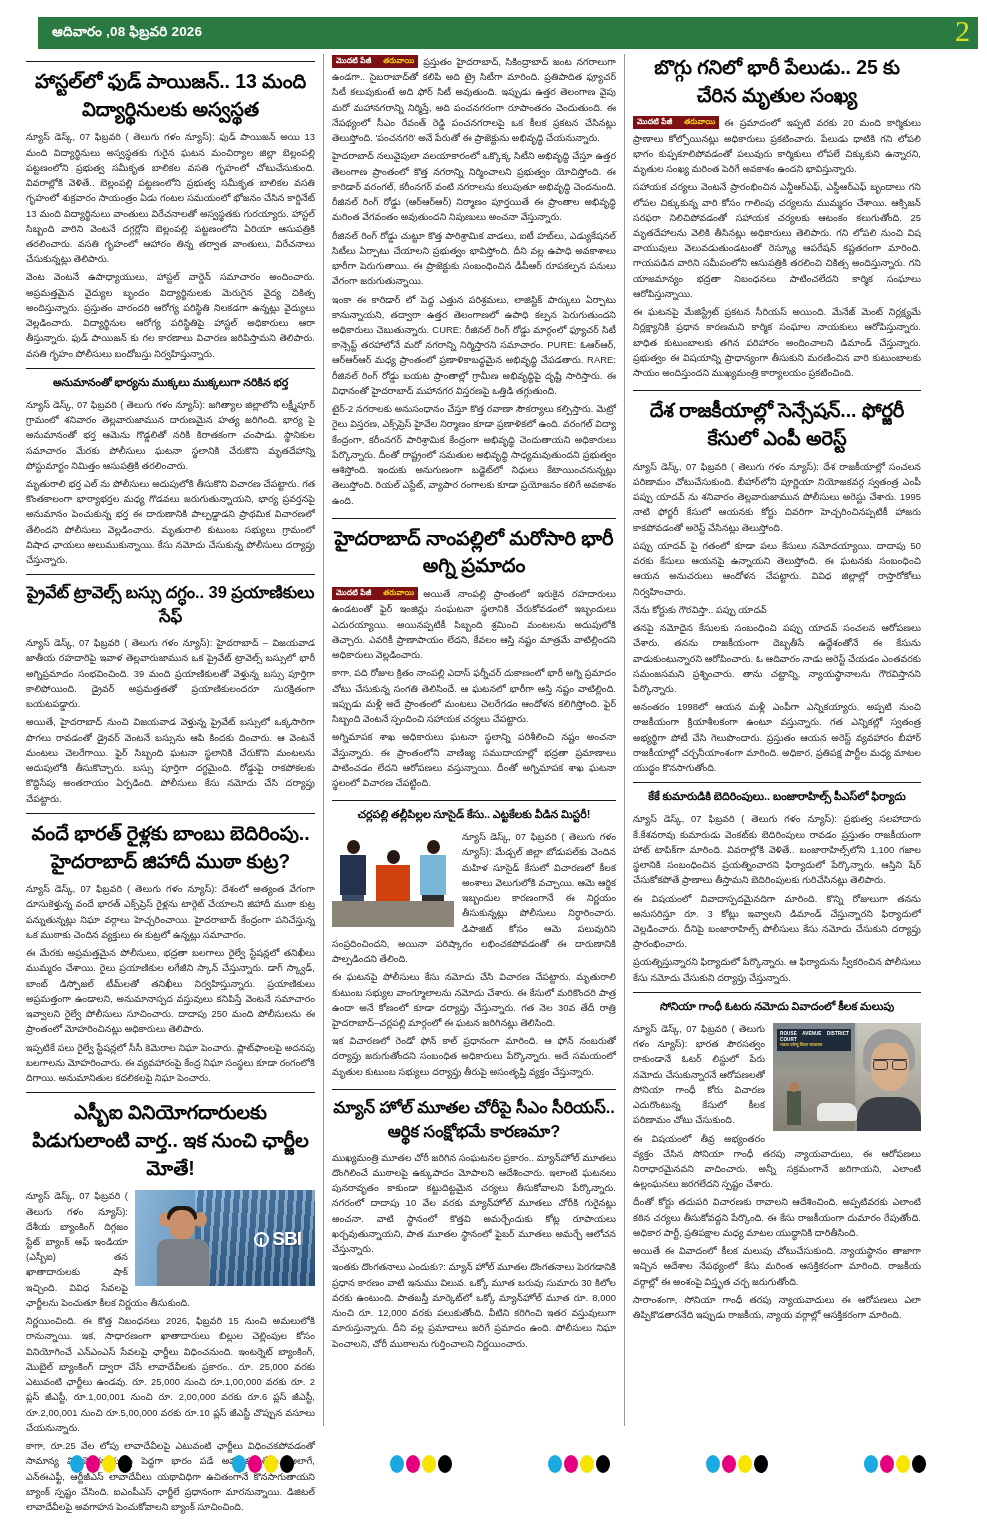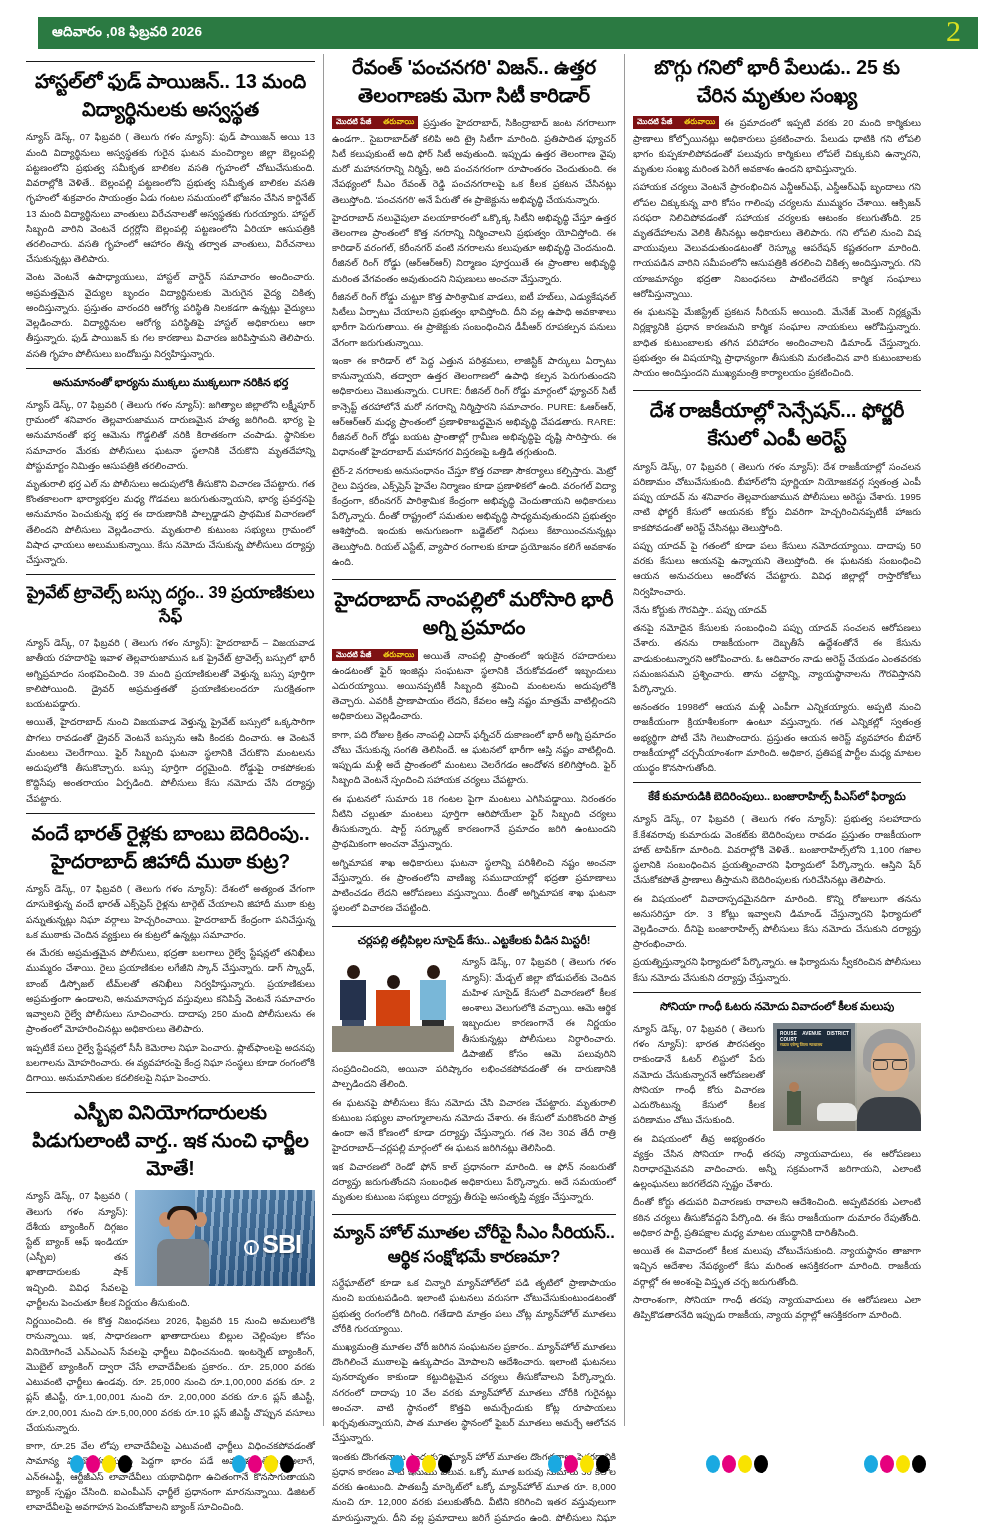--- a/index.html
+++ b/index.html
@@ -16,21 +16,21 @@
   }
 
   
   .masthead {
     position: absolute;
     left: 38px; top: 17px;
     width: 940px; height: 32px;
     background: #2b7a42;
     display: flex; align-items: center;
     justify-content: space-between;
-    padding: 0 11px 0 14px;
+    padding: 0 2px 0 14px;
   }
   .masthead-date {
     color: #ffffff;
     font-size: 13.5px;
     font-weight: bold;
     letter-spacing: .2px;
     white-space: nowrap;
   }
   .masthead-page {
     color: #d9e021;
@@ -114,21 +114,21 @@
   }
   .fig-sbi .bldg {
     position: absolute; right: 0; top: 0;
     width: 120px; height: 100%;
     background:
       repeating-linear-gradient(94deg, rgba(255,255,255,.28) 0 3px, rgba(30,70,110,.42) 3px 9px),
       linear-gradient(160deg,#6fa0cb,#2c5480);
   }
   .fig-sbi .logo {
     position: absolute; right: 14px; top: 34px;
-    color: #ffffff; font-size: 25px; font-weight: bold;
+    color: #ffffff; font-size: 19px; font-weight: bold;
     letter-spacing: -1px; text-shadow: 0 1px 2px rgba(0,0,0,.45);
   }
   .fig-sbi .logo .keyhole {
     display: inline-block; width: 15px; height: 15px;
     border: 2.5px solid #ffffff; border-radius: 50%;
     margin-right: 3px; position: relative; top: 2px;
   }
   .fig-sbi .logo .keyhole:after {
     content: ""; position: absolute; left: 4px; top: 4px;
     width: 2px; height: 7px; background: #fff;
@@ -344,39 +344,37 @@
           <p>నిర్ణయించింది. ఈ కొత్త నిబంధనలు 2026, ఫిబ్రవరి 15 నుంచి అమలులోకి రానున్నాయి. ఇక, సాధారణంగా ఖాతాదారులు బిల్లుల చెల్లింపుల కోసం వినియోగించే ఎన్ఎంఎస్ సేవలపై ఛార్జీలు విధించనుంది. ఇంటర్నెట్ బ్యాంకింగ్, మొబైల్ బ్యాంకింగ్ ద్వారా చేసే లావాదేవీలకు ప్రకారం.. రూ. 25,000 వరకు ఎటువంటి ఛార్జీలు ఉండవు. రూ. 25,000 నుంచి రూ.1,00,000 వరకు రూ. 2 ప్లస్ జీఎస్టీ, రూ.1,00,001 నుంచి రూ. 2,00,000 వరకు రూ.6 ప్లస్ జీఎస్టీ, రూ.2,00,001 నుంచి రూ.5,00,000 వరకు రూ.10 ప్లస్ జీఎస్టీ చొప్పున వసూలు చేయనున్నారు.</p>
           <p>కాగా, రూ.25 వేల లోపు లావాదేవీలపై ఎటువంటి ఛార్జీలు విధించకపోవడంతో సామాన్య వినియోగదారులపై పెద్దగా భారం పడే అవకాశం లేదు. అలాగే, ఎన్ఈఎఫ్టీ, ఆర్టీజీఎస్ లావాదేవీలు యథావిధిగా ఉచితంగానే కొనసాగుతాయని బ్యాంక్ స్పష్టం చేసింది. ఐఎంపీఎస్ ఛార్జీలే ప్రధానంగా మారనున్నాయి. డిజిటల్ లావాదేవీలపై అవగాహన పెంచుకోవాలని బ్యాంక్ సూచించింది.</p>
         </div>
       </div>
 
     </div>
 
     <div class="col c2">
 
       <div class="article">
-        <h2 class="headline">రేవంత్ 'పంచనగరి' విజన్.. ఉత్తర తెలంగాణకు మెగా సిటీ కారిడార్</h2>
         <div class="body clearfix">
           <span class="badge"><span>మొదటి పేజీ</span><span class="y">తరువాయి</span></span>
           <p>ప్రస్తుతం హైదరాబాద్, సికింద్రాబాద్ జంట నగరాలుగా ఉండగా.. సైబరాబాద్‌తో కలిపి అది ట్రై సిటీగా మారింది. ప్రతిపాదిత ఫ్యూచర్ సిటీ కలుపుకుంటే అది ఫోర్ సిటీ అవుతుంది. ఇప్పుడు ఉత్తర తెలంగాణ వైపు మరో మహానగరాన్ని నిర్మిస్తే, అది పంచనగరంగా రూపాంతరం చెందుతుంది. ఈ నేపథ్యంలో సీఎం రేవంత్ రెడ్డి పంచనగరాలపై ఒక కీలక ప్రకటన చేసినట్లు తెలుస్తోంది. 'పంచనగరి' అనే పేరుతో ఈ ప్రాజెక్టును అభివృద్ధి చేయనున్నారు.</p>
           <p>హైదరాబాద్ నలువైపులా వలయాకారంలో ఒక్కొక్క సిటీని అభివృద్ధి చేస్తూ ఉత్తర తెలంగాణ ప్రాంతంలో కొత్త నగరాన్ని నిర్మించాలని ప్రభుత్వం యోచిస్తోంది. ఈ కారిడార్ వరంగల్, కరీంనగర్ వంటి నగరాలను కలుపుతూ అభివృద్ధి చెందనుంది. రీజినల్ రింగ్ రోడ్డు (ఆర్ఆర్ఆర్) నిర్మాణం పూర్తయితే ఈ ప్రాంతాల అభివృద్ధి మరింత వేగవంతం అవుతుందని నిపుణులు అంచనా వేస్తున్నారు.</p>
           <p>రీజినల్ రింగ్ రోడ్డు చుట్టూ కొత్త పారిశ్రామిక వాడలు, ఐటీ హబ్‌లు, ఎడ్యుకేషనల్ సిటీలు ఏర్పాటు చేయాలని ప్రభుత్వం భావిస్తోంది. దీని వల్ల ఉపాధి అవకాశాలు భారీగా పెరుగుతాయి. ఈ ప్రాజెక్టుకు సంబంధించిన డీపీఆర్ రూపకల్పన పనులు వేగంగా జరుగుతున్నాయి.</p>
           <p>ఇంకా ఈ కారిడార్ లో పెద్ద ఎత్తున పరిశ్రమలు, లాజిస్టిక్ పార్కులు ఏర్పాటు కానున్నాయని, తద్వారా ఉత్తర తెలంగాణలో ఉపాధి కల్పన పెరుగుతుందని అధికారులు చెబుతున్నారు. CURE: రీజినల్ రింగ్ రోడ్డు మార్గంలో ఫ్యూచర్ సిటీ కాన్సెప్ట్ తరహాలోనే మరో నగరాన్ని నిర్మిస్తారని సమాచారం. PURE: ఓఆర్ఆర్, ఆర్ఆర్ఆర్ మధ్య ప్రాంతంలో ప్రణాళికాబద్ధమైన అభివృద్ధి చేపడతారు. RARE: రీజినల్ రింగ్ రోడ్డు బయట ప్రాంతాల్లో గ్రామీణ అభివృద్ధిపై దృష్టి సారిస్తారు. ఈ విధానంతో హైదరాబాద్ మహానగర విస్తరణపై ఒత్తిడి తగ్గుతుంది.</p>
           <p>టైర్-2 నగరాలకు అనుసంధానం చేస్తూ కొత్త రవాణా సౌకర్యాలు కల్పిస్తారు. మెట్రో రైలు విస్తరణ, ఎక్స్‌ప్రెస్ హైవేల నిర్మాణం కూడా ప్రణాళికలో ఉంది. వరంగల్ విద్యా కేంద్రంగా, కరీంనగర్ పారిశ్రామిక కేంద్రంగా అభివృద్ధి చెందుతాయని అధికారులు పేర్కొన్నారు. దీంతో రాష్ట్రంలో సమతుల అభివృద్ధి సాధ్యమవుతుందని ప్రభుత్వం ఆశిస్తోంది. ఇందుకు అనుగుణంగా బడ్జెట్‌లో నిధులు కేటాయించనున్నట్లు తెలుస్తోంది. రియల్ ఎస్టేట్, వ్యాపార రంగాలకు కూడా ప్రయోజనం కలిగే అవకాశం ఉంది.</p>
         </div>
       </div>
 
       <div class="article">
         <div class="hr-top"></div>
         <h2 class="headline">హైదరాబాద్ నాంపల్లిలో మరోసారి భారీ అగ్ని ప్రమాదం</h2>
         <div class="body clearfix">
           <span class="badge"><span>మొదటి పేజీ</span><span class="y">తరువాయి</span></span>
           <p>అయితే నాంపల్లి ప్రాంతంలో ఇరుకైన రహదారులు ఉండటంతో ఫైర్ ఇంజిన్లు సంఘటనా స్థలానికి చేరుకోవడంలో ఇబ్బందులు ఎదురయ్యాయి. అయినప్పటికీ సిబ్బంది శ్రమించి మంటలను అదుపులోకి తెచ్చారు. ఎవరికీ ప్రాణాపాయం లేదని, కేవలం ఆస్తి నష్టం మాత్రమే వాటిల్లిందని అధికారులు వెల్లడించారు.</p>
           <p>కాగా, పది రోజుల క్రితం నాంపల్లి ఎదాస్ ఫర్నీచర్ దుకాణంలో భారీ అగ్ని ప్రమాదం చోటు చేసుకున్న సంగతి తెలిసిందే. ఆ ఘటనలో భారీగా ఆస్తి నష్టం వాటిల్లింది. ఇప్పుడు మళ్లీ అదే ప్రాంతంలో మంటలు చెలరేగడం ఆందోళన కలిగిస్తోంది. ఫైర్ సిబ్బంది వెంటనే స్పందించి సహాయక చర్యలు చేపట్టారు.</p>
-          <p>ఈ ఘటనలో సుమారు 18 గంటల పైగా మంటలు ఎగిసిపడ్డాయి. నిరంతరం నీటిని చల్లుతూ మంటలు పూర్తిగా ఆరిపోయేలా ఫైర్ సిబ్బంది చర్యలు తీసుకున్నారు. షార్ట్ సర్క్యూట్ కారణంగానే ప్రమాదం జరిగి ఉంటుందని ప్రాథమికంగా అంచనా వేస్తున్నారు.</p>
           <p>అగ్నిమాపక శాఖ అధికారులు ఘటనా స్థలాన్ని పరిశీలించి నష్టం అంచనా వేస్తున్నారు. ఈ ప్రాంతంలోని వాణిజ్య సముదాయాల్లో భద్రతా ప్రమాణాలు పాటించడం లేదని ఆరోపణలు వస్తున్నాయి. దీంతో అగ్నిమాపక శాఖ ఘటనా స్థలంలో విచారణ చేపట్టింది.</p>
         </div>
       </div>
 
       <div class="article">
         <div class="hr-top"></div>
         <h2 class="headline xs">చర్లపల్లి తల్లీపిల్లల సూసైడ్ కేసు.. ఎట్టకేలకు వీడిన మిస్టరీ!</h2>
         <div class="body clearfix">
           <div class="figure fig-walk">
             <div class="p p1">
@@ -398,21 +396,20 @@
           <p>న్యూస్ డెస్క్, 07 ఫిబ్రవరి ( తెలుగు గళం న్యూస్): మేడ్చల్ జిల్లా బోడుపల్‌కు చెందిన మహిళ సూసైడ్ కేసులో విచారణలో కీలక అంశాలు వెలుగులోకి వచ్చాయి. ఆమె ఆర్థిక ఇబ్బందుల కారణంగానే ఈ నిర్ణయం తీసుకున్నట్లు పోలీసులు నిర్ధారించారు. డిపాజిట్ కోసం ఆమె పలువురిని సంప్రదించిందని, అయినా పరిష్కారం లభించకపోవడంతో ఈ దారుణానికి పాల్పడిందని తేలింది.</p>
           <p>ఈ ఘటనపై పోలీసులు కేసు నమోదు చేసి విచారణ చేపట్టారు. మృతురాలి కుటుంబ సభ్యుల వాంగ్మూలాలను నమోదు చేశారు. ఈ కేసులో మరికొందరి పాత్ర ఉందా అనే కోణంలో కూడా దర్యాప్తు చేస్తున్నారు. గత నెల 30వ తేదీ రాత్రి హైదరాబాద్–చర్లపల్లి మార్గంలో ఈ ఘటన జరిగినట్లు తెలిసింది.</p>
           <p>ఇక విచారణలో రెండో ఫోన్ కాల్ ప్రధానంగా మారింది. ఆ ఫోన్ నంబరుతో దర్యాప్తు జరుగుతోందని సంబంధిత అధికారులు పేర్కొన్నారు. అదే సమయంలో మృతుల కుటుంబ సభ్యులు దర్యాప్తు తీరుపై అసంతృప్తి వ్యక్తం చేస్తున్నారు.</p>
         </div>
       </div>
 
       <div class="article">
         <div class="hr-top"></div>
         <h2 class="headline sm">మ్యాన్ హోల్ మూతల చోరీపై సీఎం సీరియస్.. ఆర్థిక సంక్షోభమే కారణమా?</h2>
         <div class="body">
-          <p>సర్దేఘాట్‌లో కూడా ఒక చిన్నారి మ్యాన్‌హోల్‌లో పడి తృటిలో ప్రాణాపాయం నుంచి బయటపడింది. ఇలాంటి ఘటనలు వరుసగా చోటుచేసుకుంటుండటంతో ప్రభుత్వ రంగంలోకి దిగింది. గతేడాది మాత్రం పలు చోట్ల మ్యాన్‌హోల్ మూతలు చోరీకి గురయ్యాయి.</p>
           <p>ముఖ్యమంత్రి మూతల చోరీ జరిగిన సంఘటనల ప్రకారం.. మ్యాన్‌హోల్ మూతలు దొంగిలించే ముఠాలపై ఉక్కుపాదం మోపాలని ఆదేశించారు. ఇలాంటి ఘటనలు పునరావృతం కాకుండా కట్టుదిట్టమైన చర్యలు తీసుకోవాలని పేర్కొన్నారు. నగరంలో దాదాపు 10 వేల వరకు మ్యాన్‌హోల్ మూతలు చోరీకి గురైనట్లు అంచనా. వాటి స్థానంలో కొత్తవి అమర్చేందుకు కోట్ల రూపాయలు ఖర్చవుతున్నాయని, పాత మూతల స్థానంలో ఫైబర్ మూతలు అమర్చే ఆలోచన చేస్తున్నారు.</p>
           <p>ఇంతకు దొంగతనాలు ఎందుకు?: మ్యాన్ హోల్ మూతల దొంగతనాలు పెరగడానికి ప్రధాన కారణం వాటి ఇనుము విలువ. ఒక్కో మూత బరువు సుమారు 30 కిలోల వరకు ఉంటుంది. పాతబస్తీ మార్కెట్‌లో ఒక్కో మ్యాన్‌హోల్ మూత రూ. 8,000 నుంచి రూ. 12,000 వరకు పలుకుతోంది. వీటిని కరిగించి ఇతర వస్తువులుగా మారుస్తున్నారు. దీని వల్ల ప్రమాదాలు జరిగే ప్రమాదం ఉంది. పోలీసులు నిఘా పెంచాలని, చోరీ ముఠాలను గుర్తించాలని నిర్ణయించారు.</p>
 
         </div>
       </div>
 
     </div>
 
     <div class="col c3">
 

